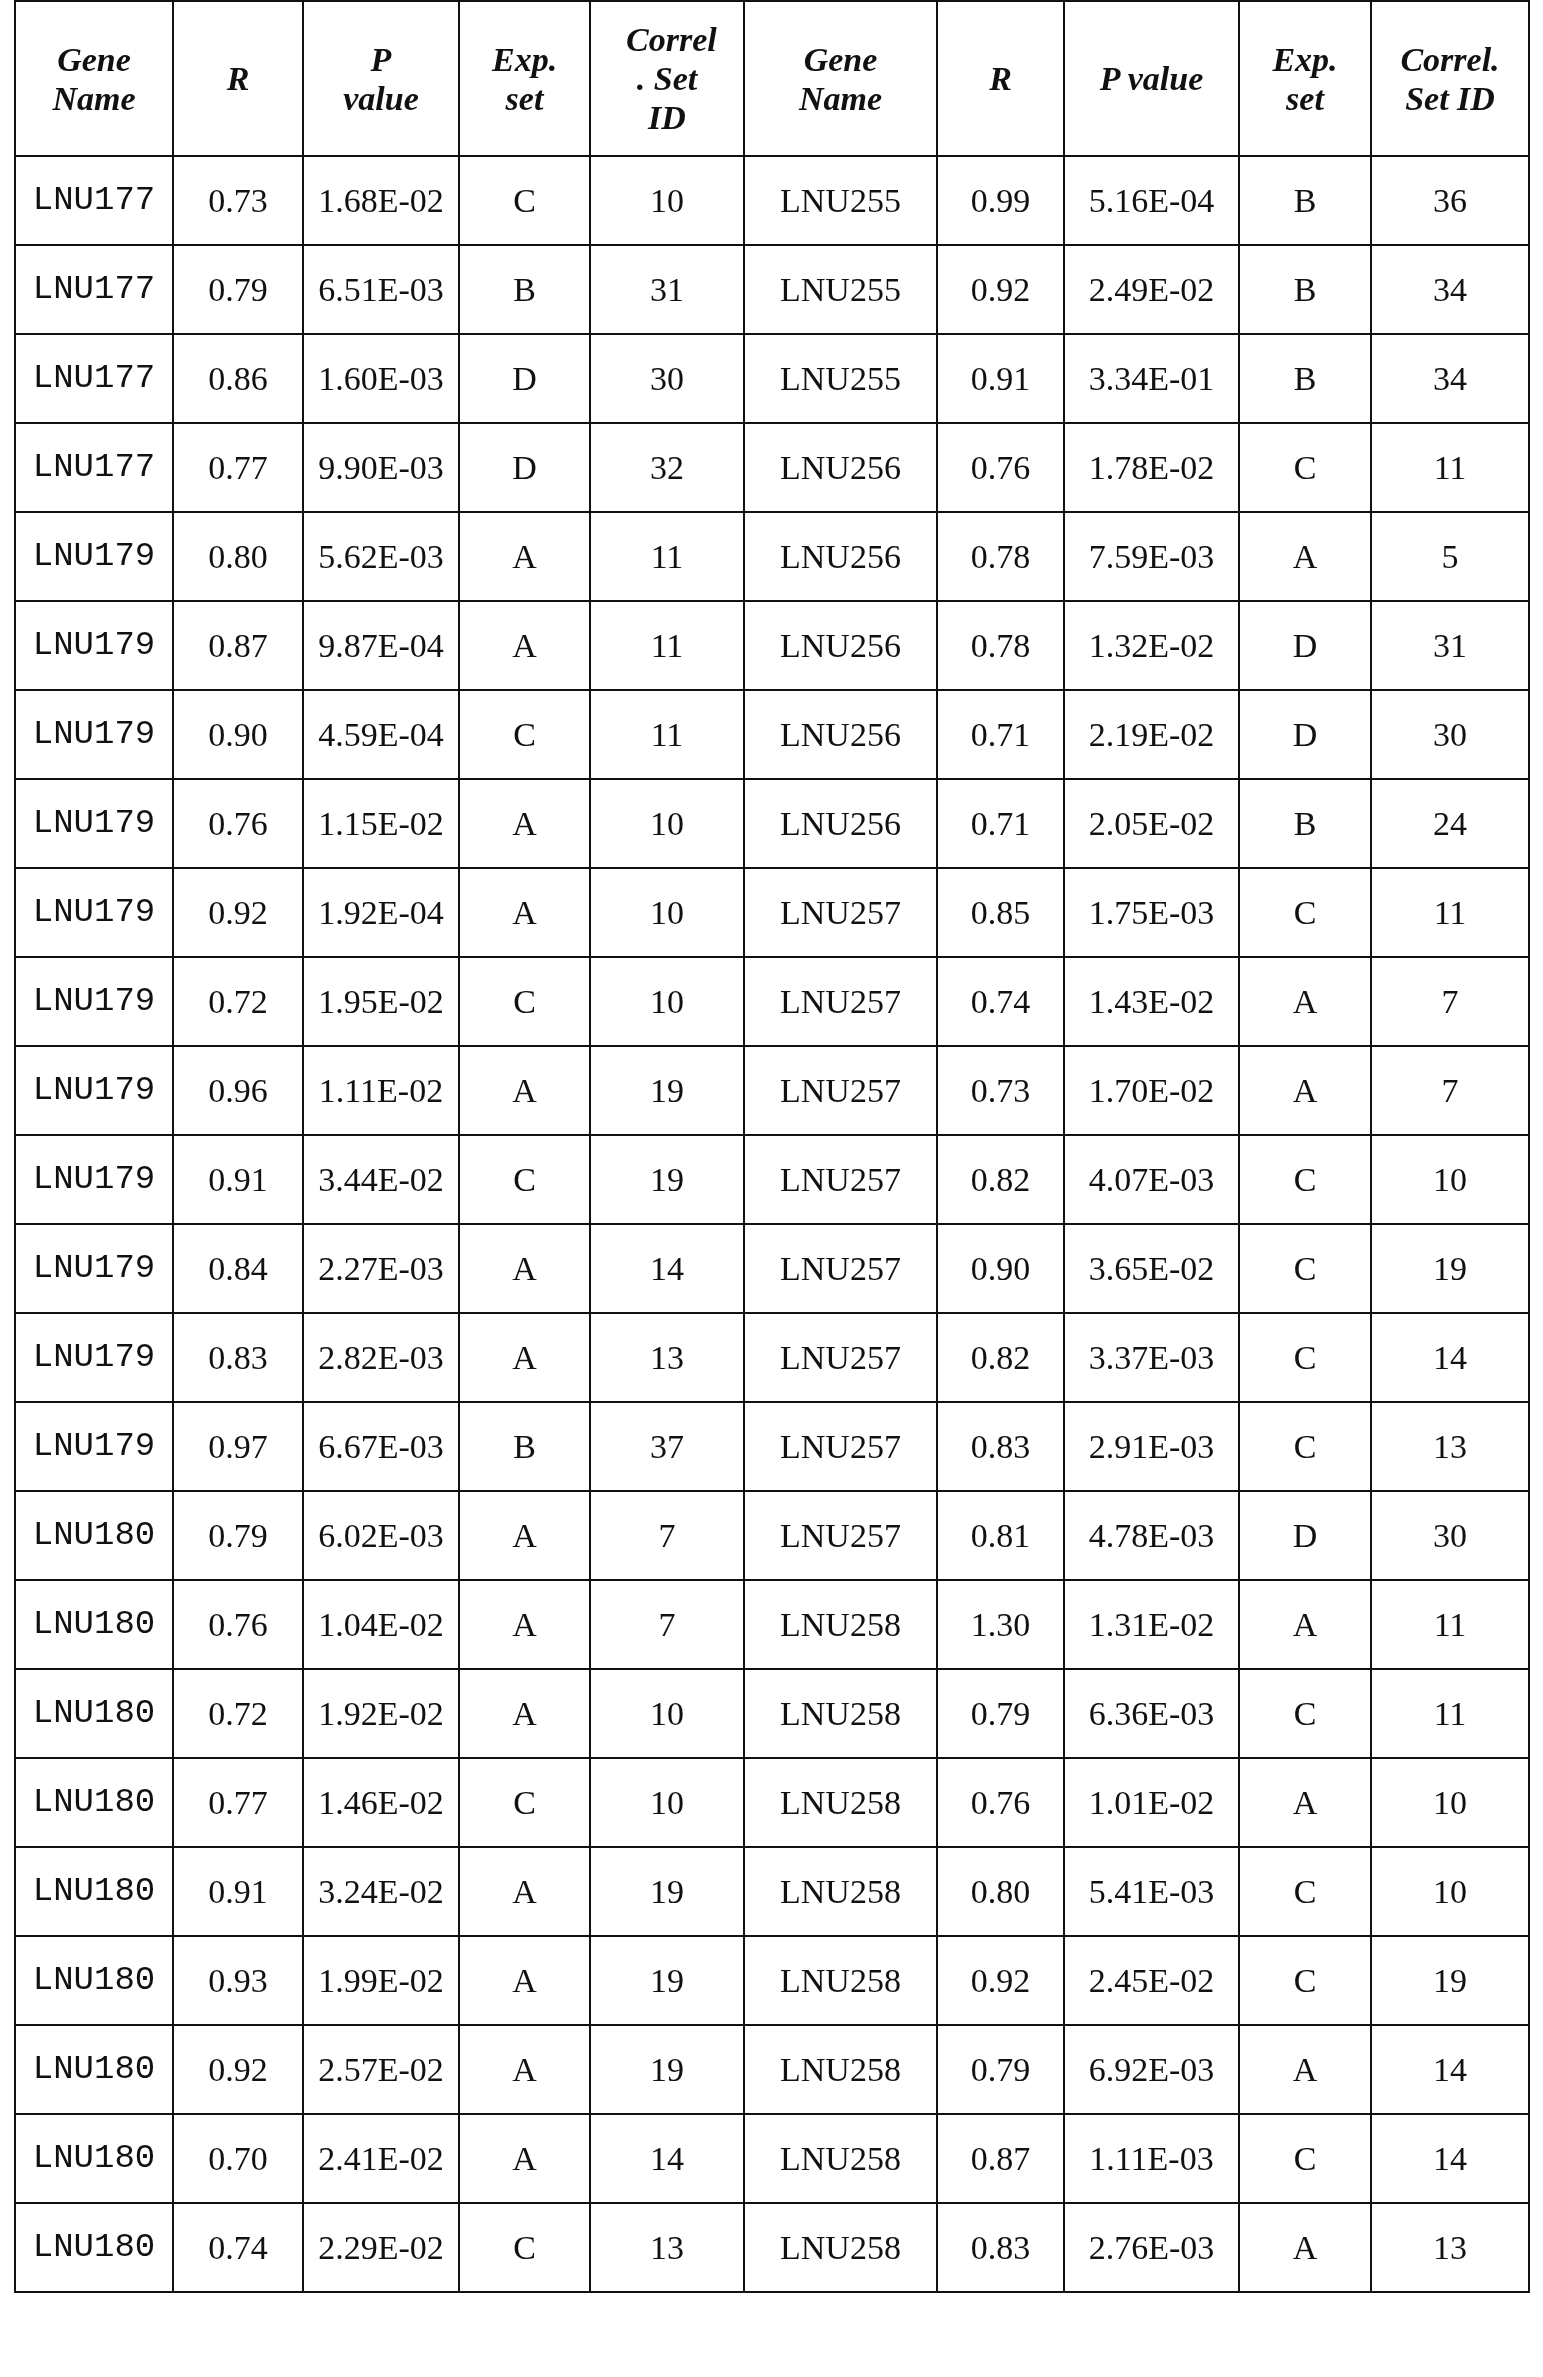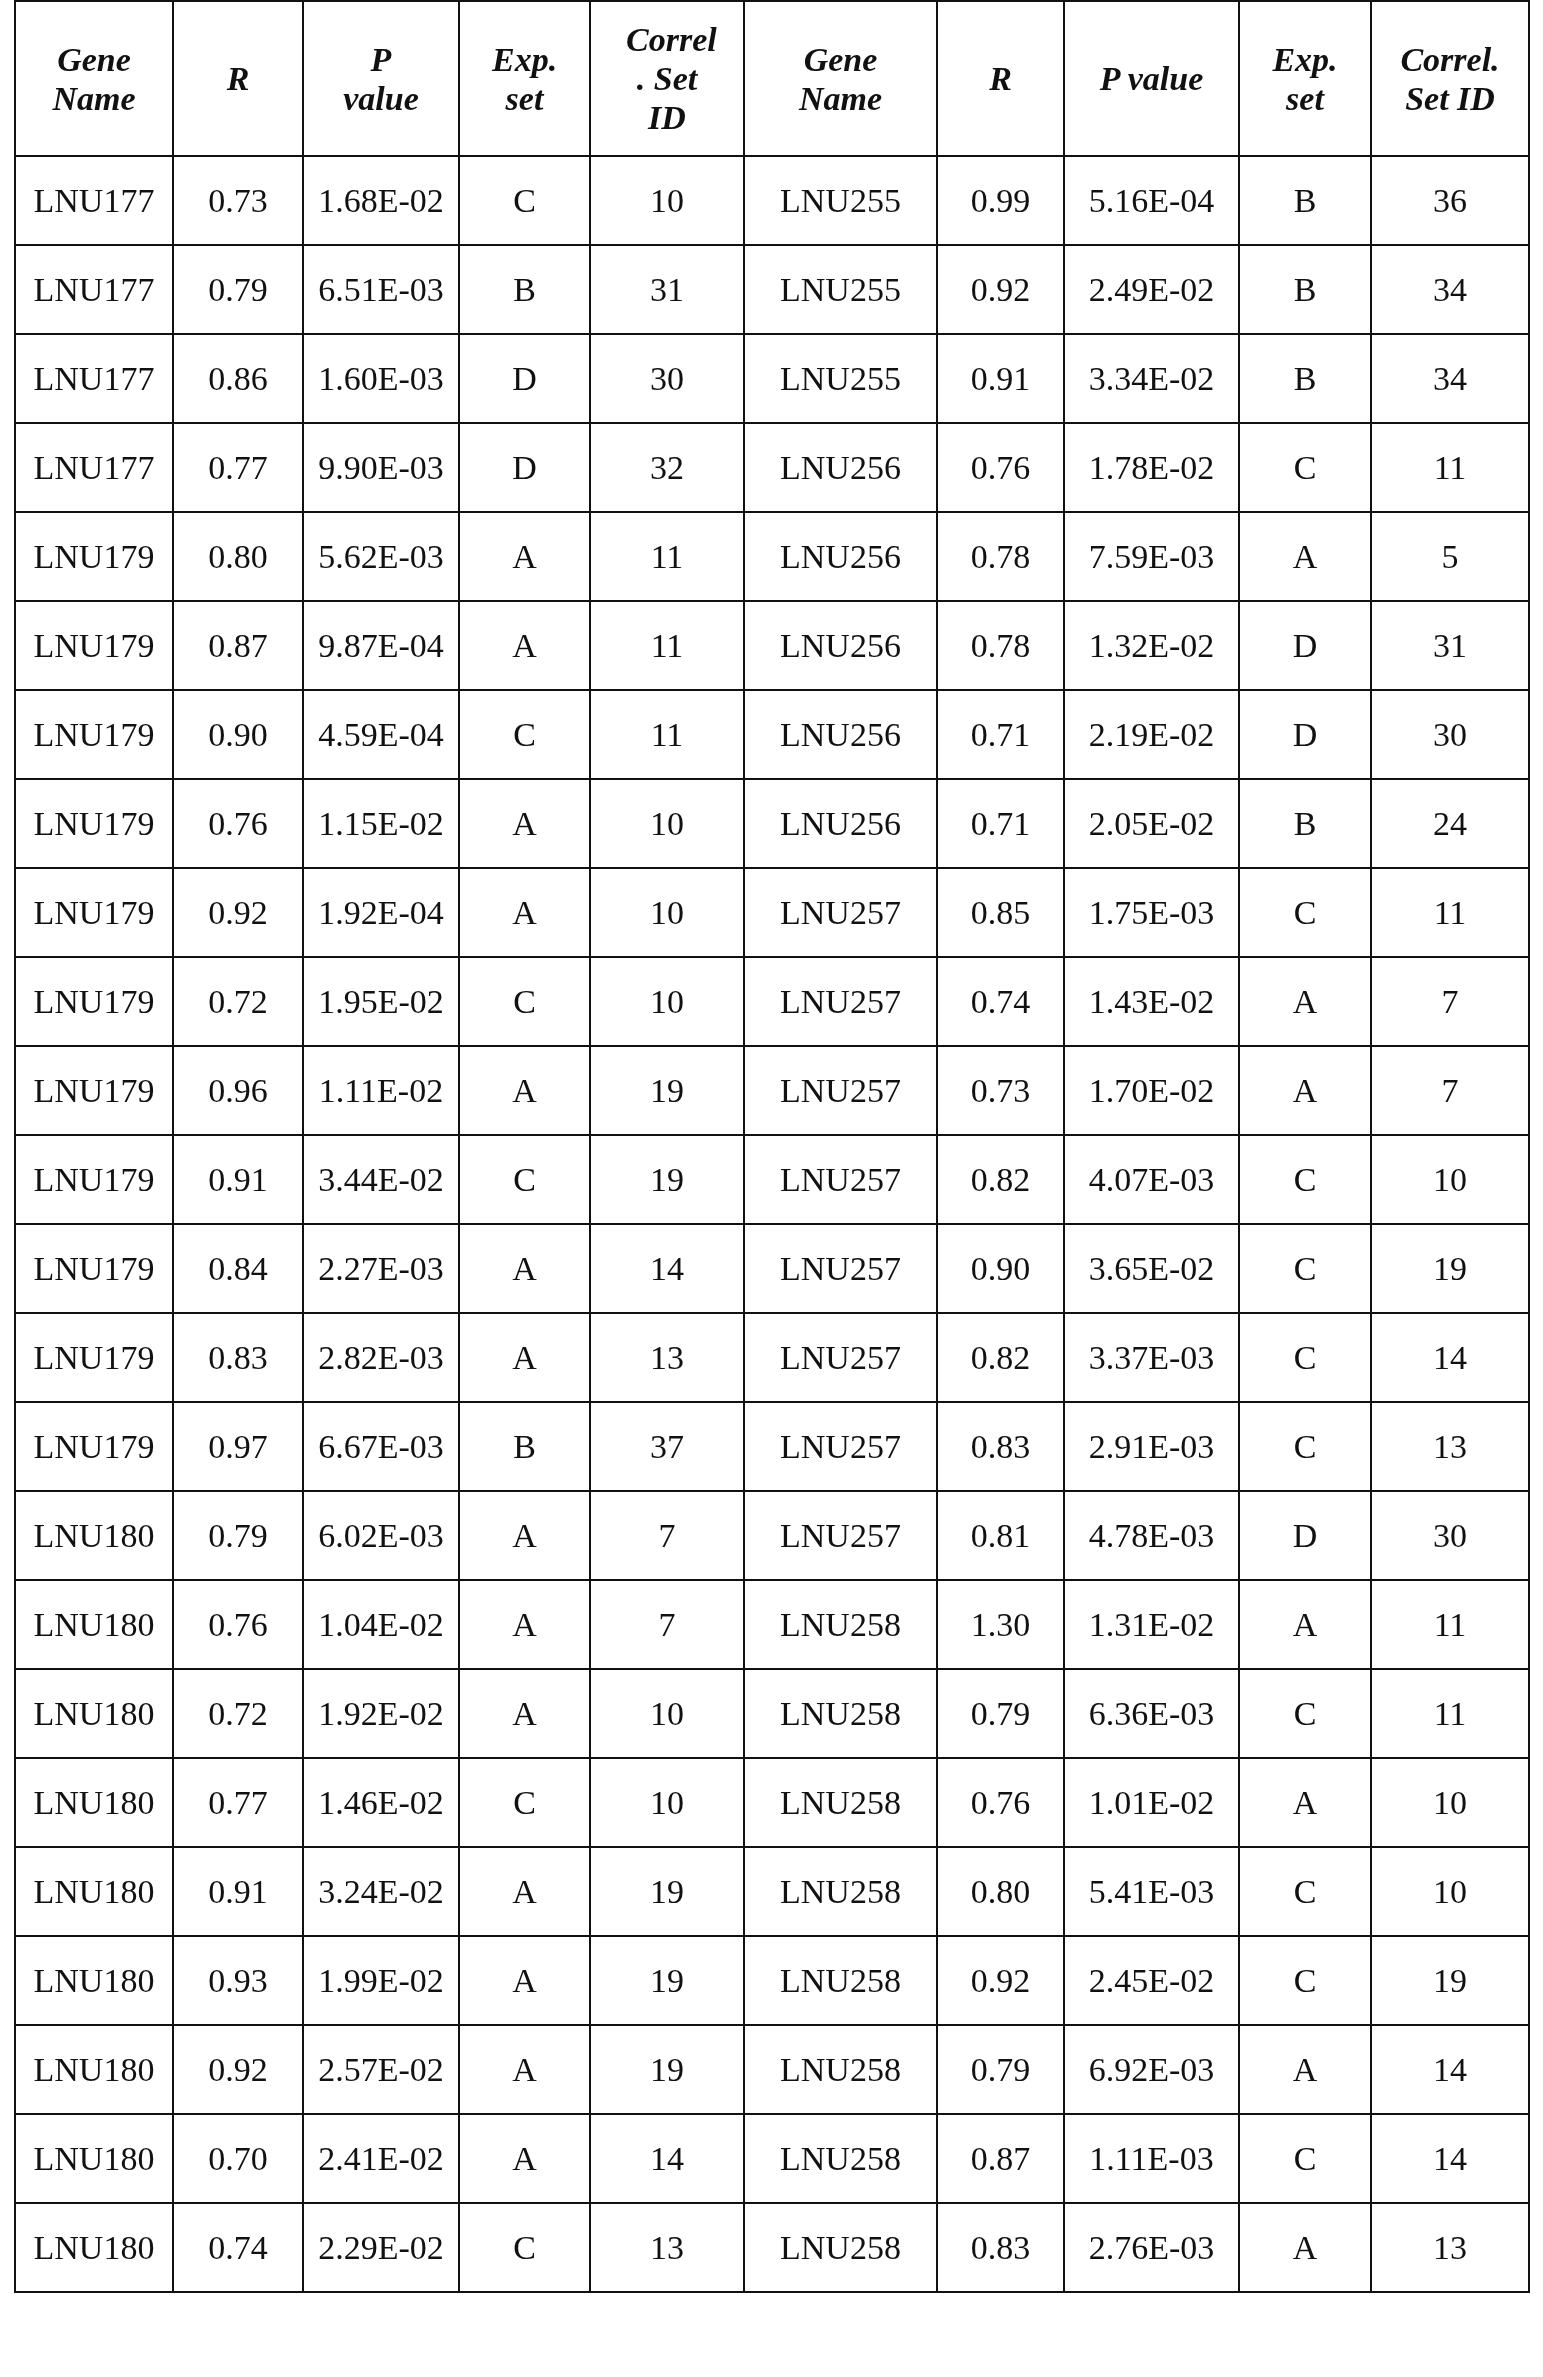--- a/index.html
+++ b/index.html
@@ -37,21 +37,21 @@
       font-size: 34px;
       line-height: 39px;
     }
     table.corr td {
       height: 87px;
       font-size: 34px;
       line-height: 41px;
       font-weight: normal;
     }
     td.wrap { word-break: break-all; }
-    td.gene-narrow { padding: 0 23px; }
+    td.gene-narrow { padding: 0 23px; font-family: Liberation Mono, monospace; }
     td.pval { padding: 0 35px; font-family: Liberation Serif, serif; }
   </style>
 </head>
 <body>
 
 <table class="corr">
   <colgroup>
     <col style="width:158px">
     <col style="width:130px">
     <col style="width:156px">
@@ -103,21 +103,21 @@
         <td>34</td>
       </tr>
       <tr>
         <td class="wrap gene-narrow">LNU177</td>
         <td>0.86</td>
         <td class="wrap pval">1.60E-03</td>
         <td>D</td>
         <td>30</td>
         <td>LNU255</td>
         <td>0.91</td>
-        <td class="wrap pval">3.34E-02</td>
+        <td class="wrap pval">3.34E-01</td>
         <td>B</td>
         <td>34</td>
       </tr>
       <tr>
         <td class="wrap gene-narrow">LNU177</td>
         <td>0.77</td>
         <td class="wrap pval">9.90E-03</td>
         <td>D</td>
         <td>32</td>
         <td>LNU256</td>

